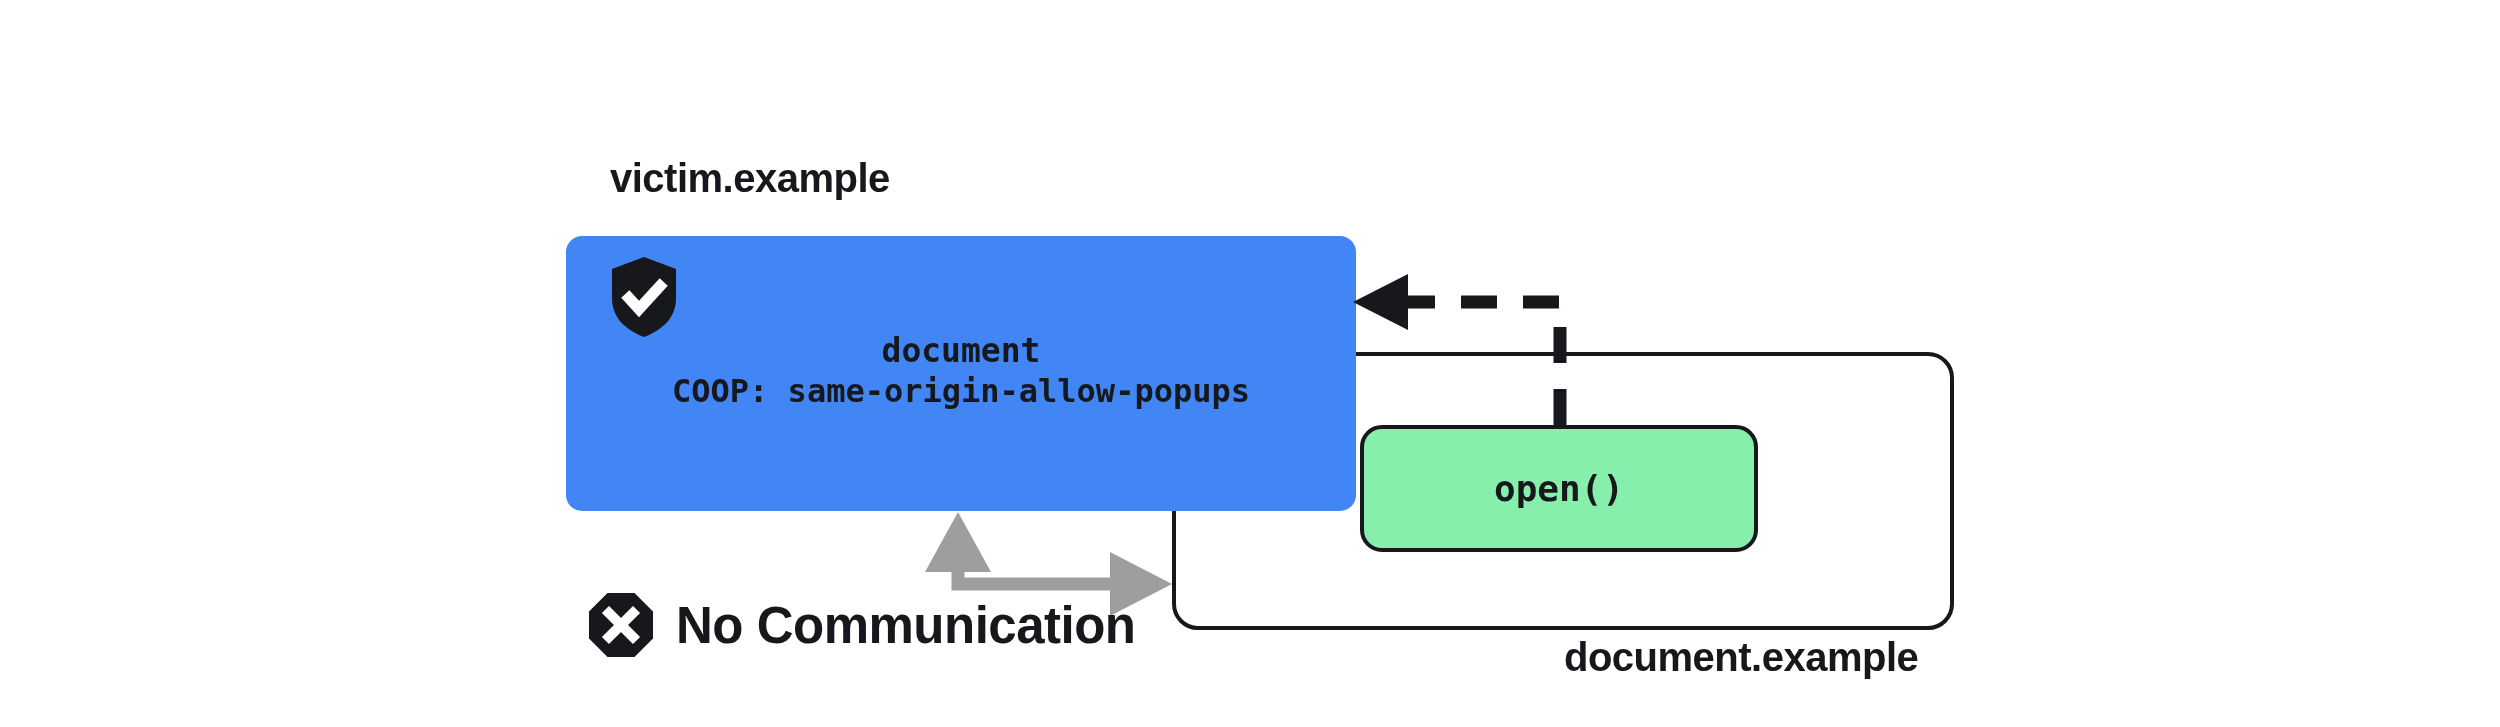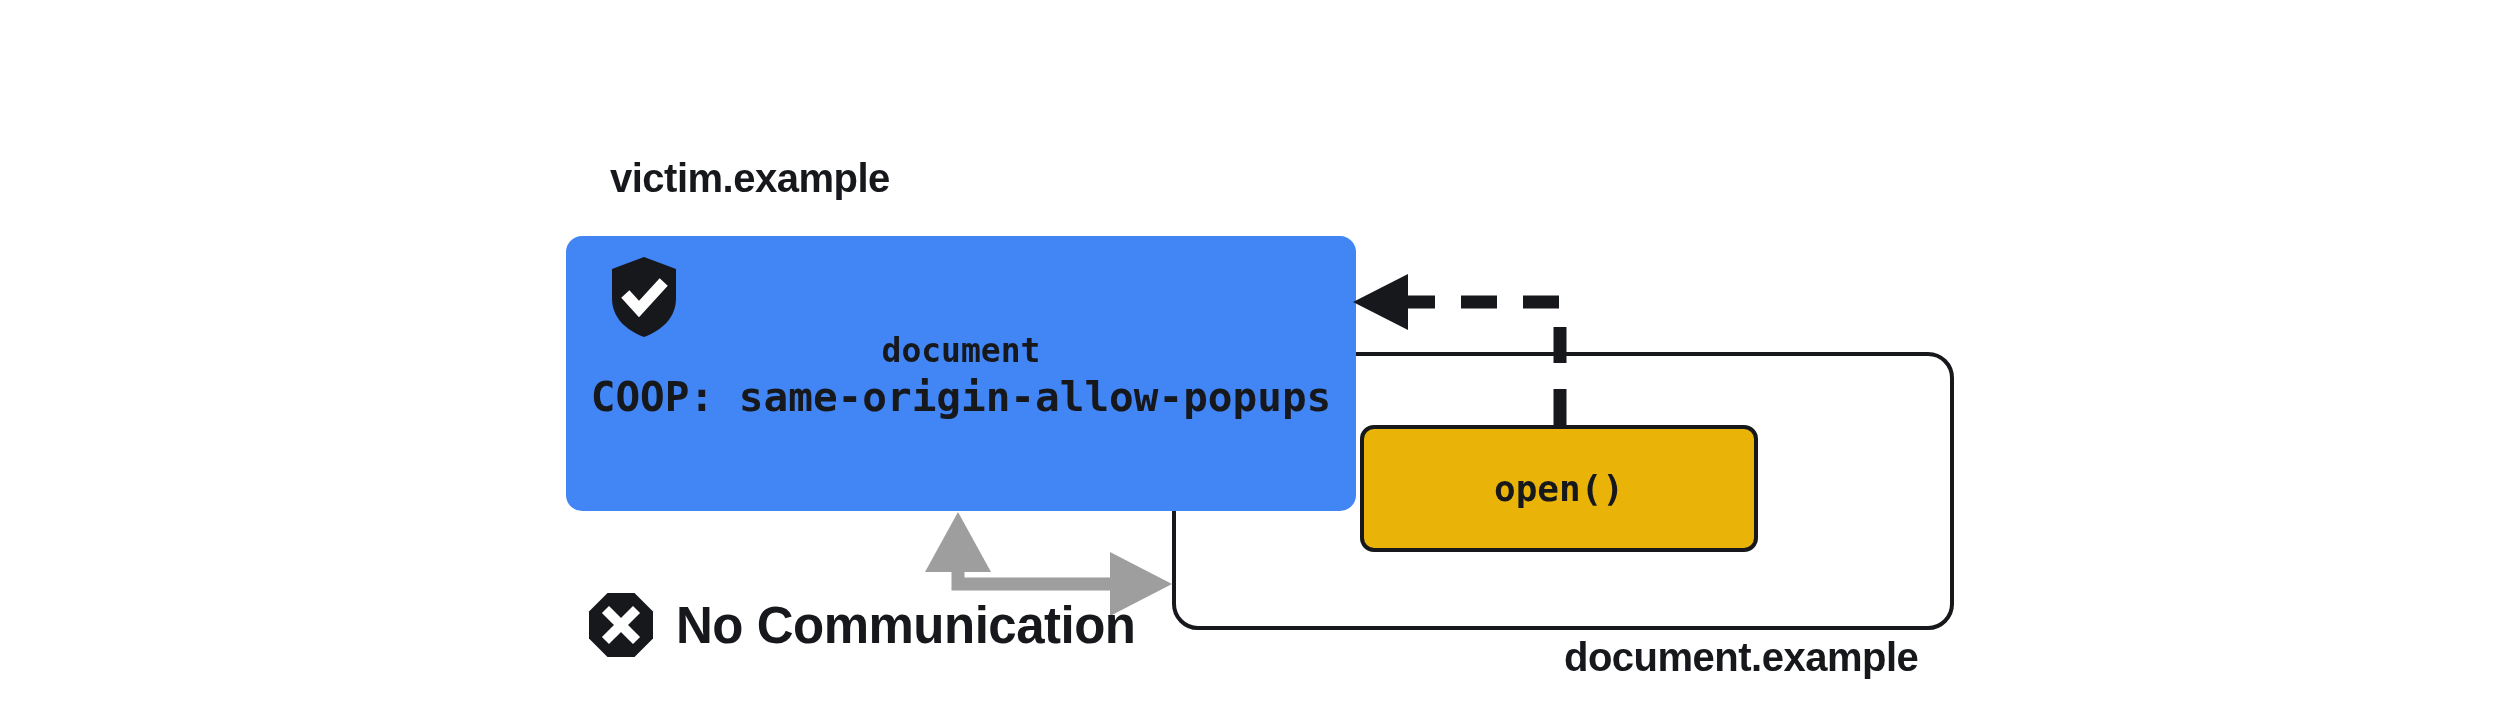--- a/index.html
+++ b/index.html
@@ -82,36 +82,36 @@
     font-family: "DejaVu Sans Mono", "Liberation Mono", monospace;
     font-weight: 700;
     font-size: 33px;
     color: #16181c;
     line-height: 1.15;
     letter-spacing: 0px;
   }
   .doc-coop {
     font-family: "DejaVu Sans Mono", "Liberation Mono", monospace;
     font-weight: 700;
-    font-size: 41px;
+    font-size: 32px;
     color: #16181c;
     line-height: 1.35;
     letter-spacing: 0px;
   }
 
   
   #open-box {
     position: absolute;
     left: 1360px;
     top: 425px;
     width: 398px;
     height: 127px;
     border: 4px solid #16181c;
-    border-radius: 14px;
-    background: #eab308;
+    border-radius: 22px;
+    background: #86efac;
     box-sizing: border-box;
     z-index: 4;
     display: flex;
     align-items: center;
     justify-content: center;
   }
   #open-label {
     font-family: "DejaVu Sans Mono", "Liberation Mono", monospace;
     font-weight: 700;
     font-size: 36px;

